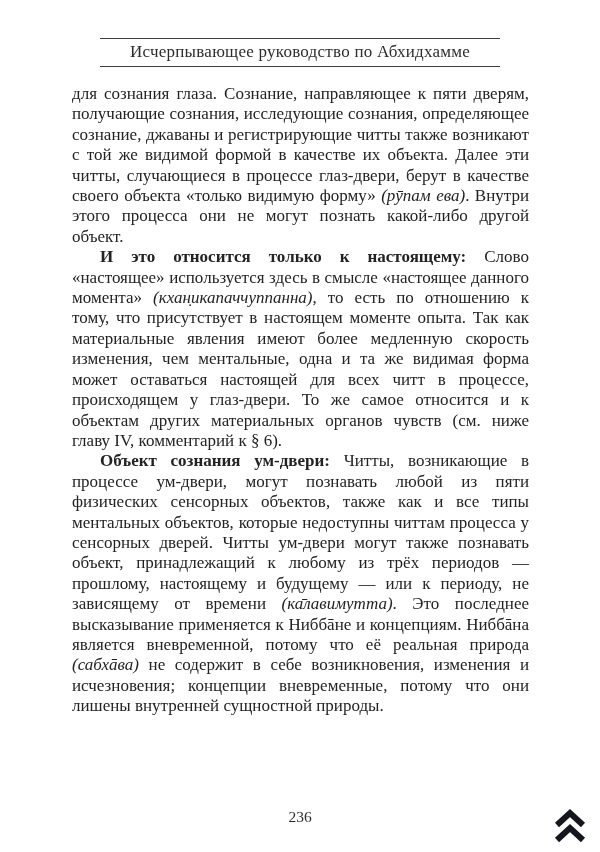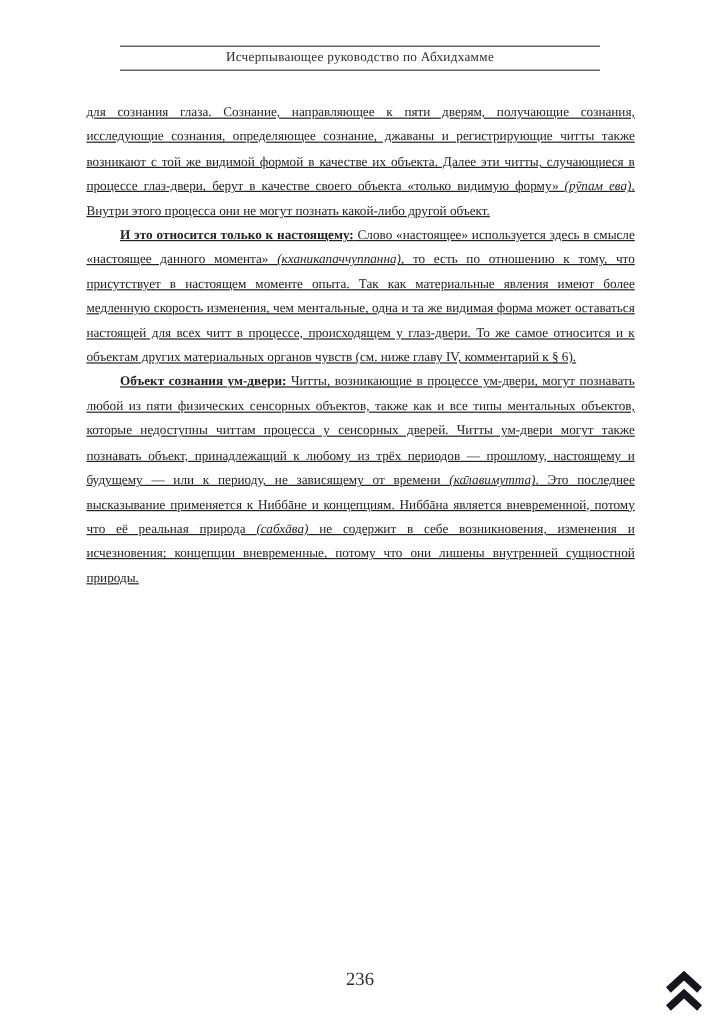--- a/index.html
+++ b/index.html
@@ -20,36 +20,35 @@
     top: 38px; left: 50%;
     transform: translateX(-50%);
     width: 400px;
     text-align: center;
   }
   .rule {
     height: 0;
     border-top: 1px solid #3f3f3f;
   }
   .running-title {
-    font-size: 11px;
+    font-size: 17px;
     color: #2d2d2d;
     letter-spacing: 0.25px;
     padding: 3px 0 4px 0;
     white-space: nowrap;
   }
   .body-text {
     position: absolute;
     top: 84px; left: 72px;
     width: 457px;
-    font-size: 11px;
+    font-size: 17px;
     line-height: 20.4px;
     color: #232323;
     text-align: justify;
     hyphens: auto;
-    text-decoration: underline;
     -webkit-hyphens: auto;
   }
   .para { text-align: justify; }
   .para.indent { text-indent: 28px; }
   .bold { font-weight: bold; }
   .italic { font-style: italic; }
   .page-number {
     position: absolute;
     bottom: 26px; left: 0;
     width: 100%;

